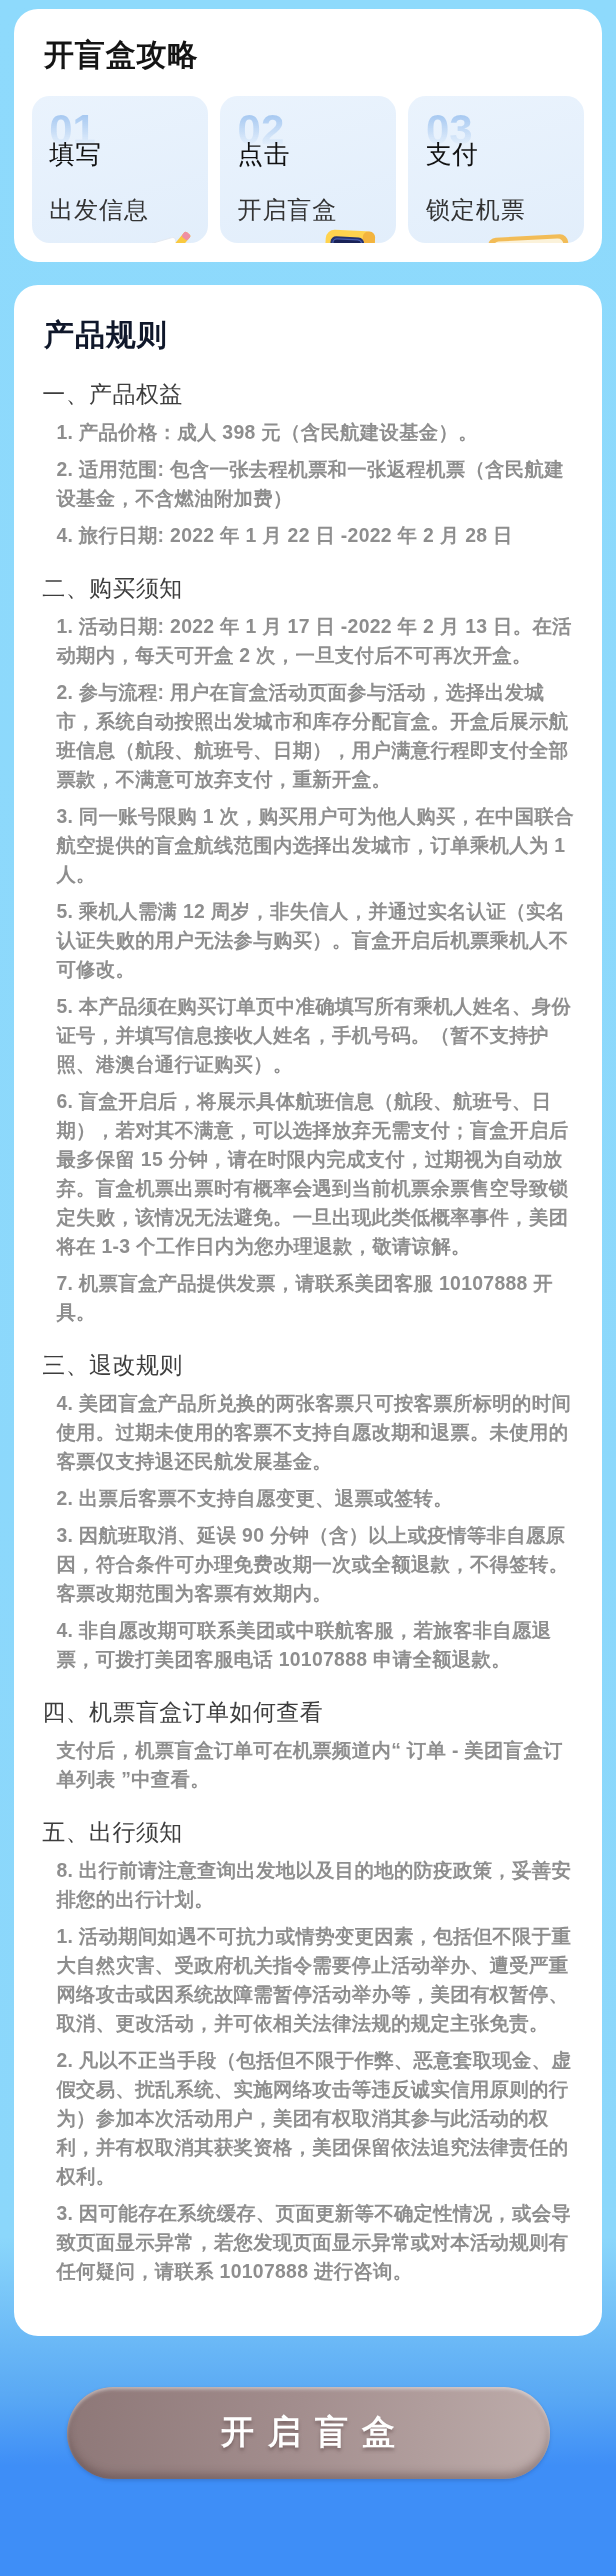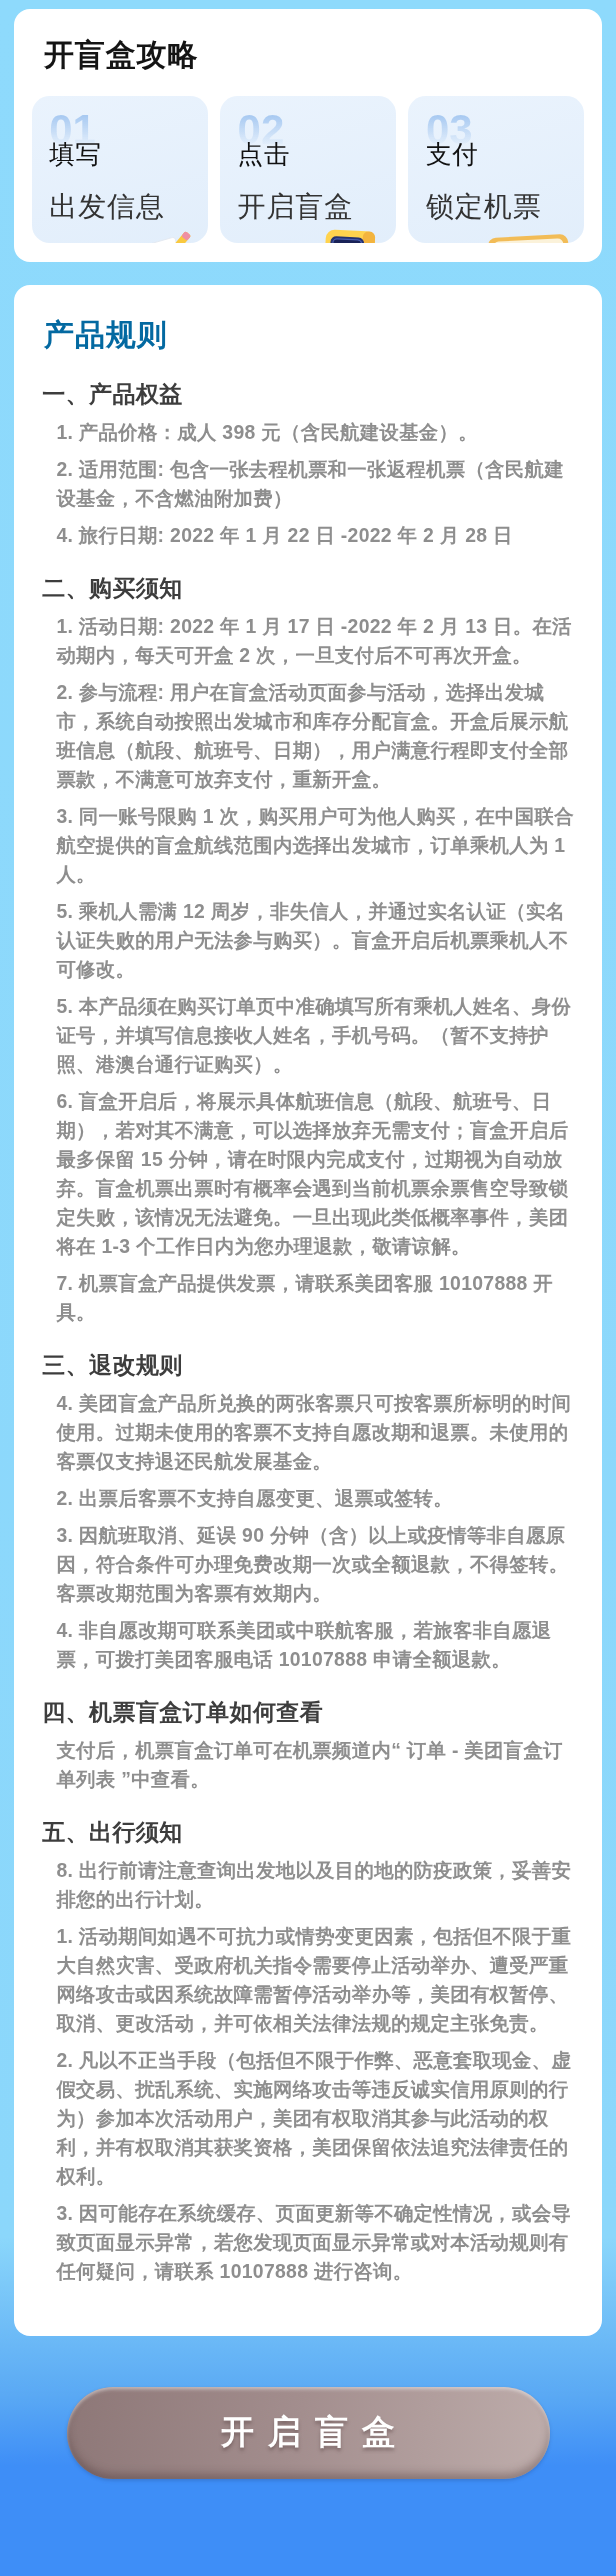--- a/index.html
+++ b/index.html
@@ -3,21 +3,21 @@
 <meta charset="utf-8">
 <style>
   html,body{margin:0;padding:0;}
   body{
     width:616px;min-height:2576px;
     font-family:"Liberation Sans","DejaVu Sans",sans-serif;
     background:linear-gradient(180deg,#8edafc 0px,#8bd7fb 2237px,#5aa9f4 2395px,#3e8ef7 2466px,#3e8ef7 100%);
     overflow:hidden;
   }
   .panel{
-    background:#ffffff;border-radius:16px;
+    background:#ffffff;border-radius:24px;
     margin:0 14px;box-sizing:border-box;
   }
   
   .guide-panel{margin-top:8.8px;padding:26.4px 17.6px 19.4px 17.6px;}
   .panel-title{
     font-size:30px;font-weight:700;color:#141414;
     margin:0 0 19.4px 12.3px;letter-spacing:0.9px;
   }
   .cards{display:flex;gap:12.3px;}
   .step-card{
@@ -25,27 +25,27 @@
     background:linear-gradient(165deg,#eaf3fd 0%,#e2eefb 100%);
     padding:14px 0 12.3px 17.6px;box-sizing:border-box;
     display:flex;flex-direction:column;position:relative;overflow:hidden;
   }
   .step-number{
     font-size:42px;font-weight:700;line-height:.95;
     background:linear-gradient(180deg,#9cc2ef 0%,rgba(230,240,252,0.05) 95%);
     -webkit-background-clip:text;background-clip:text;color:transparent;
   }
   .step-title{font-size:25.5px;font-weight:400;color:#111;margin-top:-12.3px;letter-spacing:0.9px;}
-  .step-subtitle{font-size:28px;color:#333;margin-top:16px;letter-spacing:0.9px;}
+  .step-subtitle{font-size:24px;color:#333;margin-top:22px;letter-spacing:0.9px;}
   .step-icon{margin:auto 10.6px 0 auto;}
   
   .rules-panel{margin-top:23px;padding:26.4px 23px 42px 23px;}
-  .rules-title{font-size:30px;font-weight:700;color:#0369a1;margin:3.5px 0 8.8px 7px;letter-spacing:0.9px;}
+  .rules-title{font-size:30px;font-weight:700;color:#0f172a;margin:3.5px 0 8.8px 7px;letter-spacing:0.9px;}
   .rule-heading{
-    font-size:23px;font-weight:700;color:#3d3d3d;
+    font-size:23px;font-weight:400;color:#3d3d3d;
     margin:23px 0 7px 5.3px;letter-spacing:0.4px;
   }
   .rule-item{
     font-size:19.4px;color:#8e8e8e;line-height:29px;
     margin:8px 0 8px 0;padding-left:19.4px;letter-spacing:0.3px;font-weight:bold;
   }
   
   .open-btn{
     display:block;width:483px;height:92px;margin:51px auto 30px auto;
     border:none;border-radius:48px;cursor:pointer;

